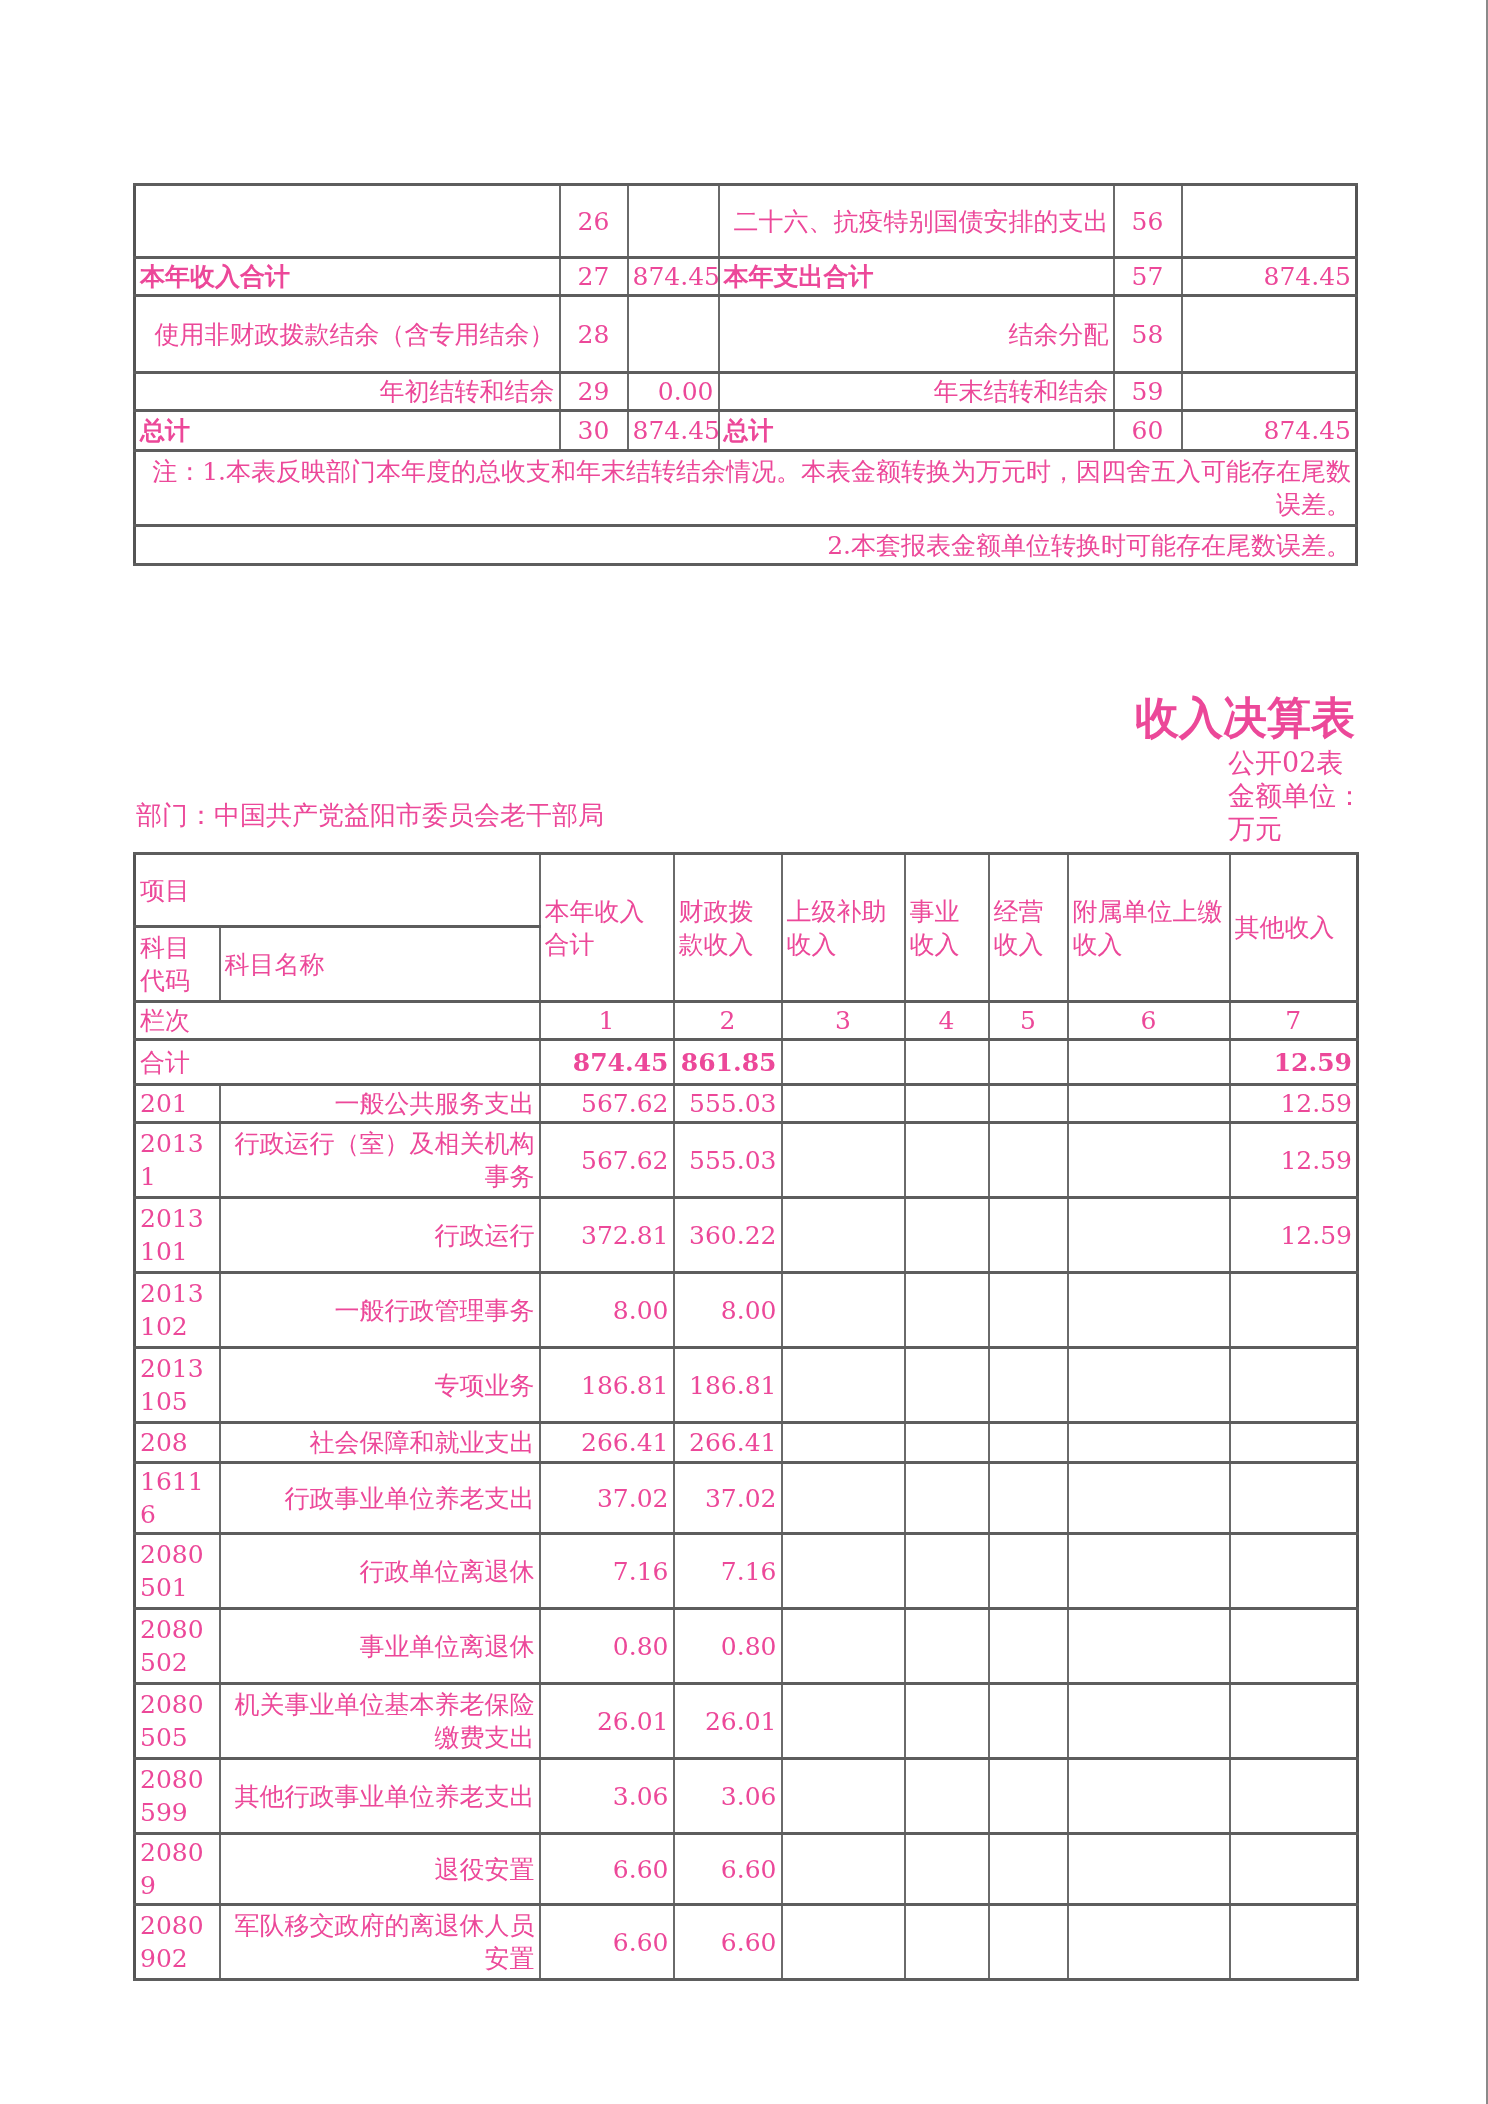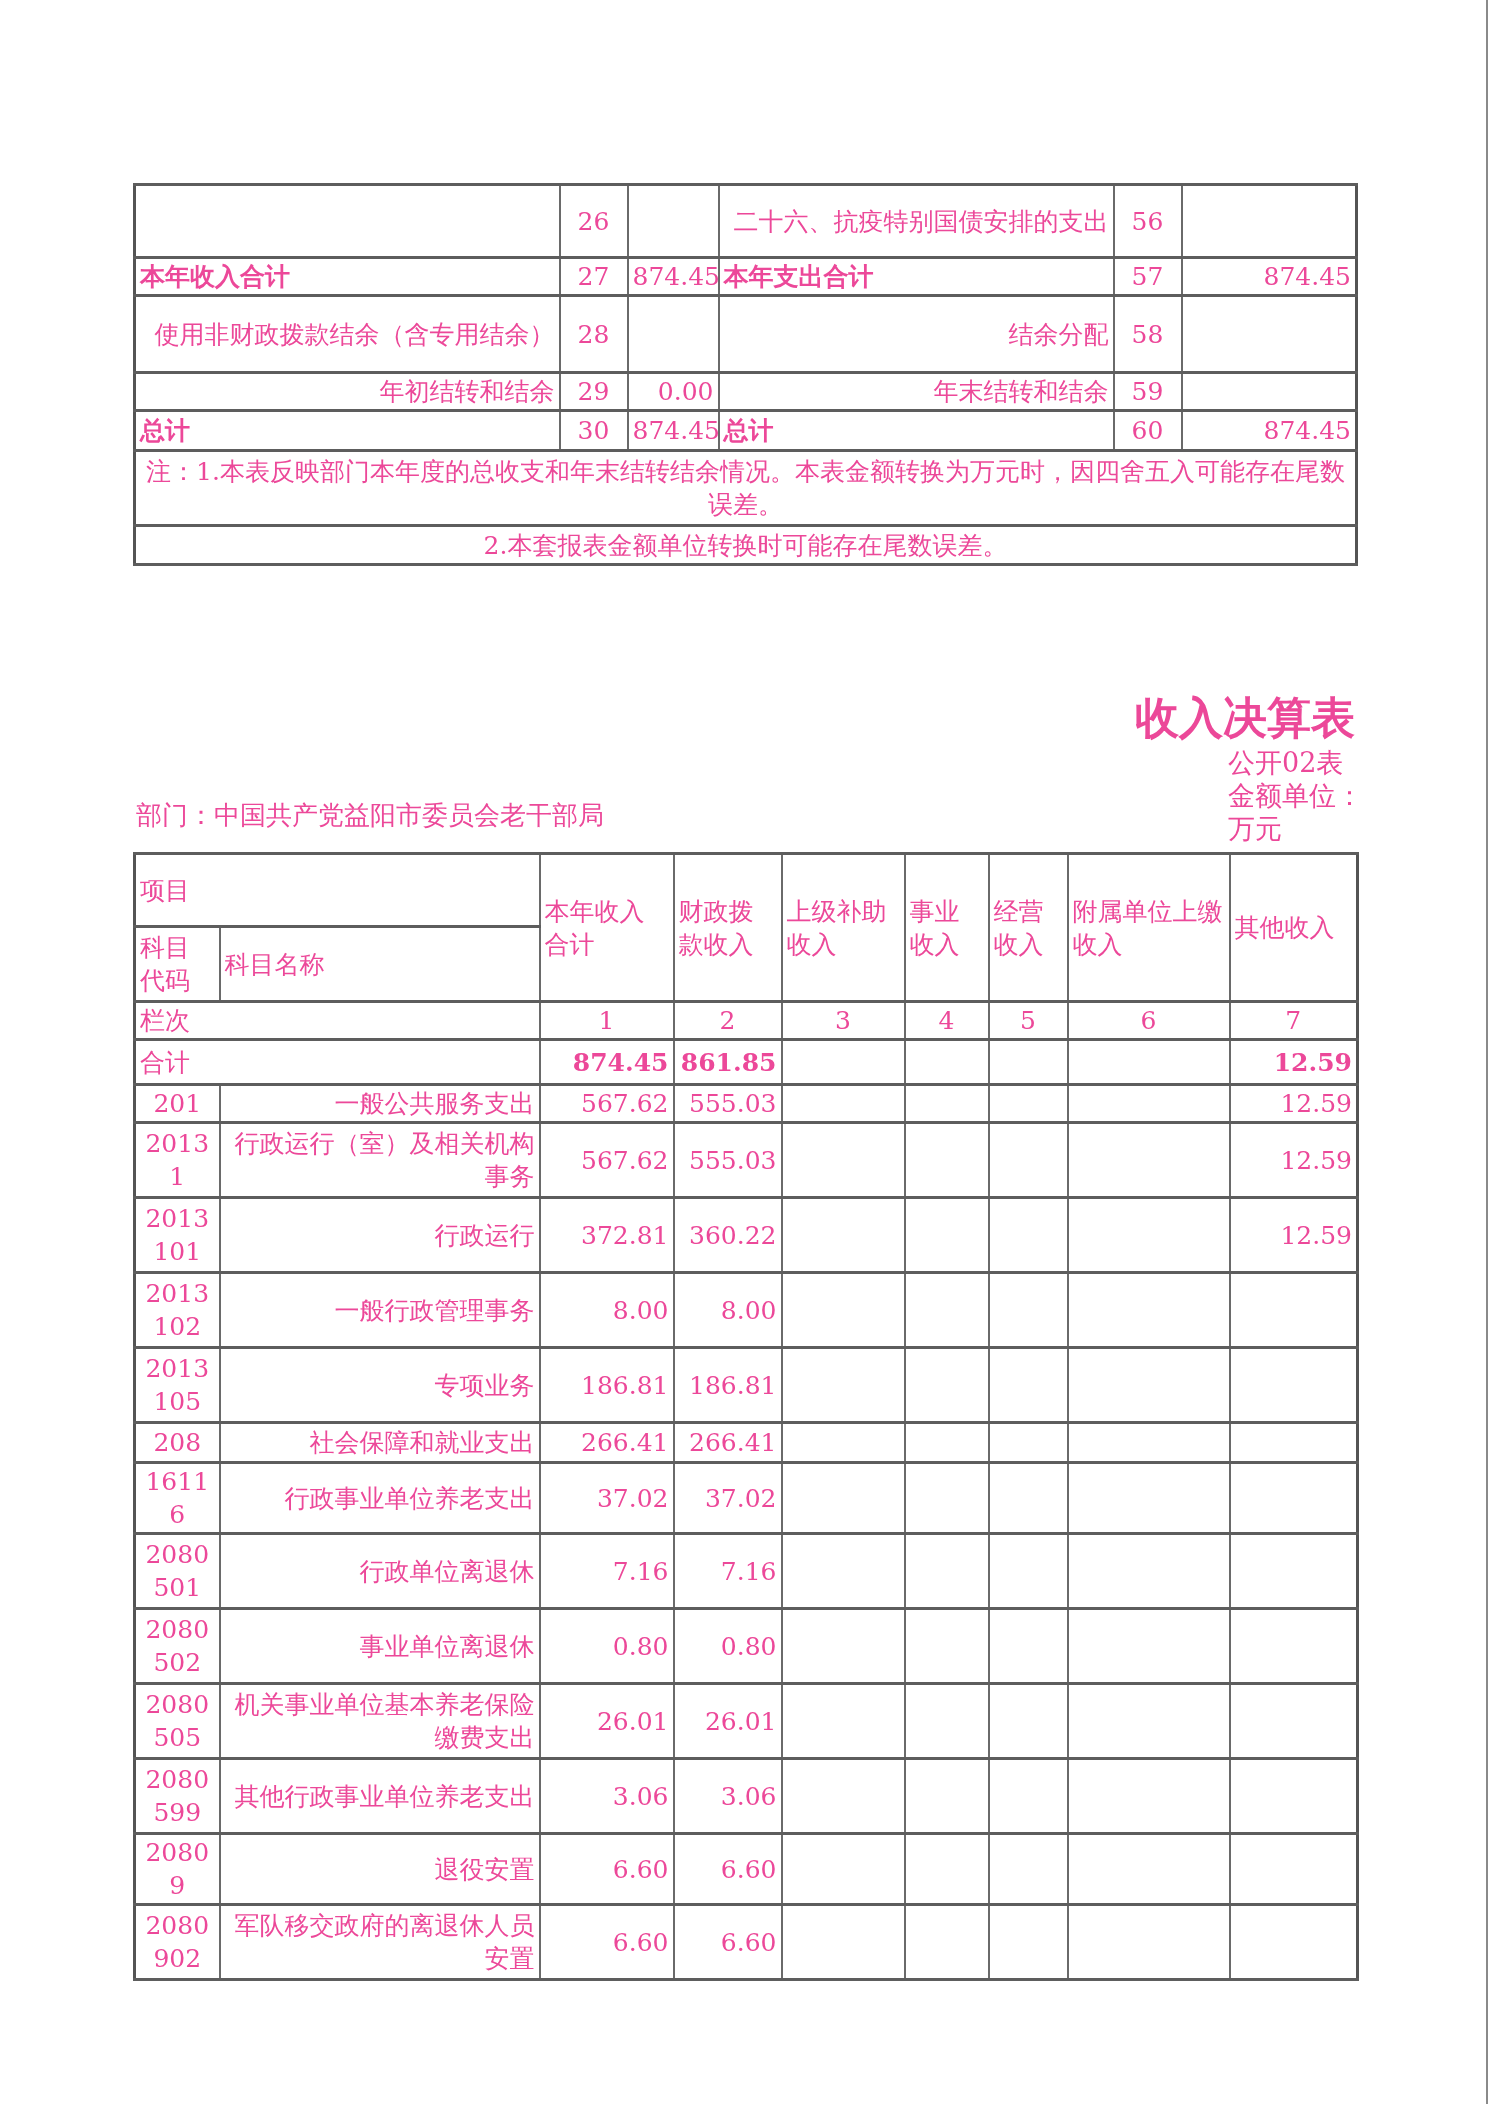--- a/index.html
+++ b/index.html
@@ -31,22 +31,22 @@
     overflow:hidden;
   }
   .t1{position:absolute;left:133px;top:183px;width:1222px;}
   .t2{position:absolute;left:133px;top:852px;width:1223px;}
 
   .lbl{text-align:right;}
   .ctr{}
   .num{text-align:right;padding-right:5px;}
   .idx{text-align:center;}
   .b{font-weight:bold;}
-  .code{text-align:center;word-break:break-all;padding:1px 2px 1px 3px;}
-  .note{text-align:center;line-height:35px;padding:2px 5px;}
+  .code{text-align:left;word-break:break-all;padding:1px 2px 1px 3px;}
+  .note{text-align:right;line-height:35px;padding:2px 5px;}
 
   .r73{height:73px}.r37{height:37px}.r77{height:77px}.r38{height:38px}
   .r40{height:40px}.r75{height:75px}.r39{height:39px}.r35{height:35px}
   .r45{height:45px}
 
   .report-title{
     position:absolute;left:133px;top:690px;width:1222px;
     text-align:right;font-size:44px;font-weight:bold;line-height:56px;
   }
   .meta-block{

